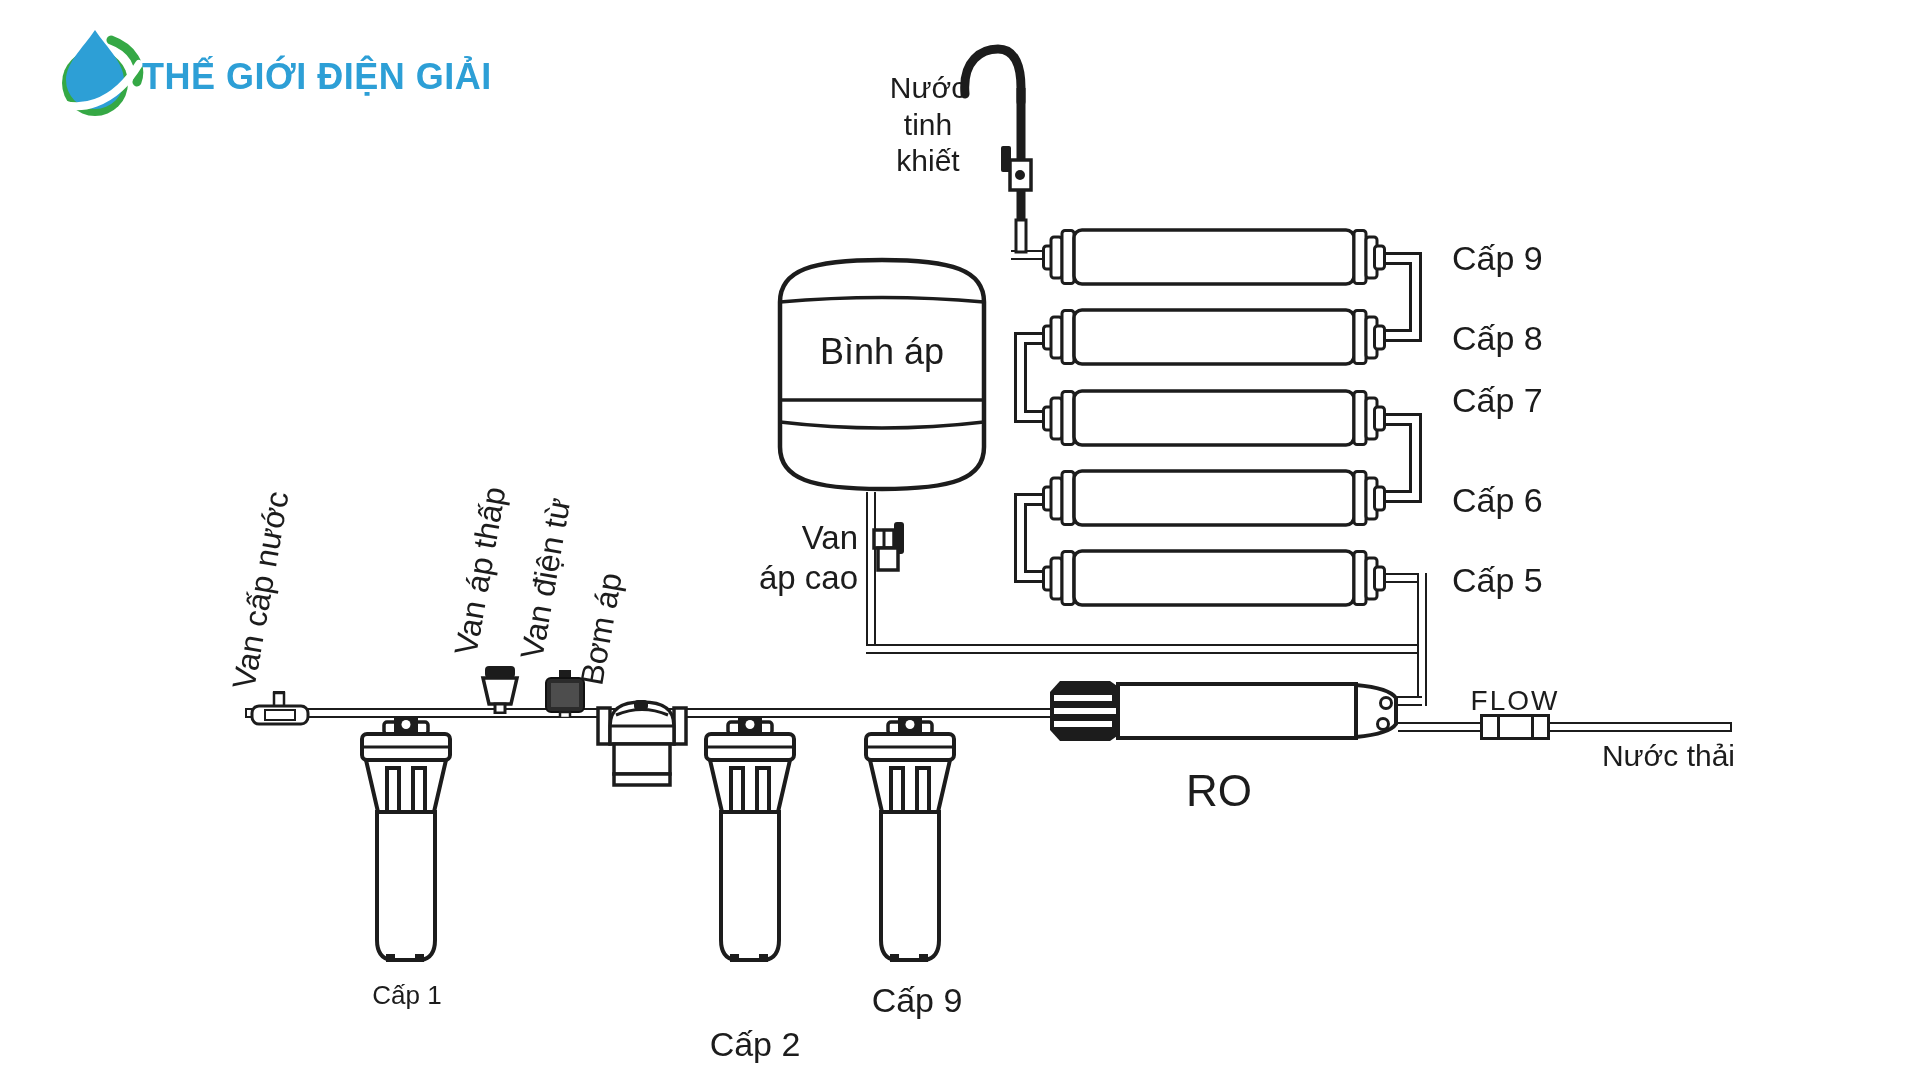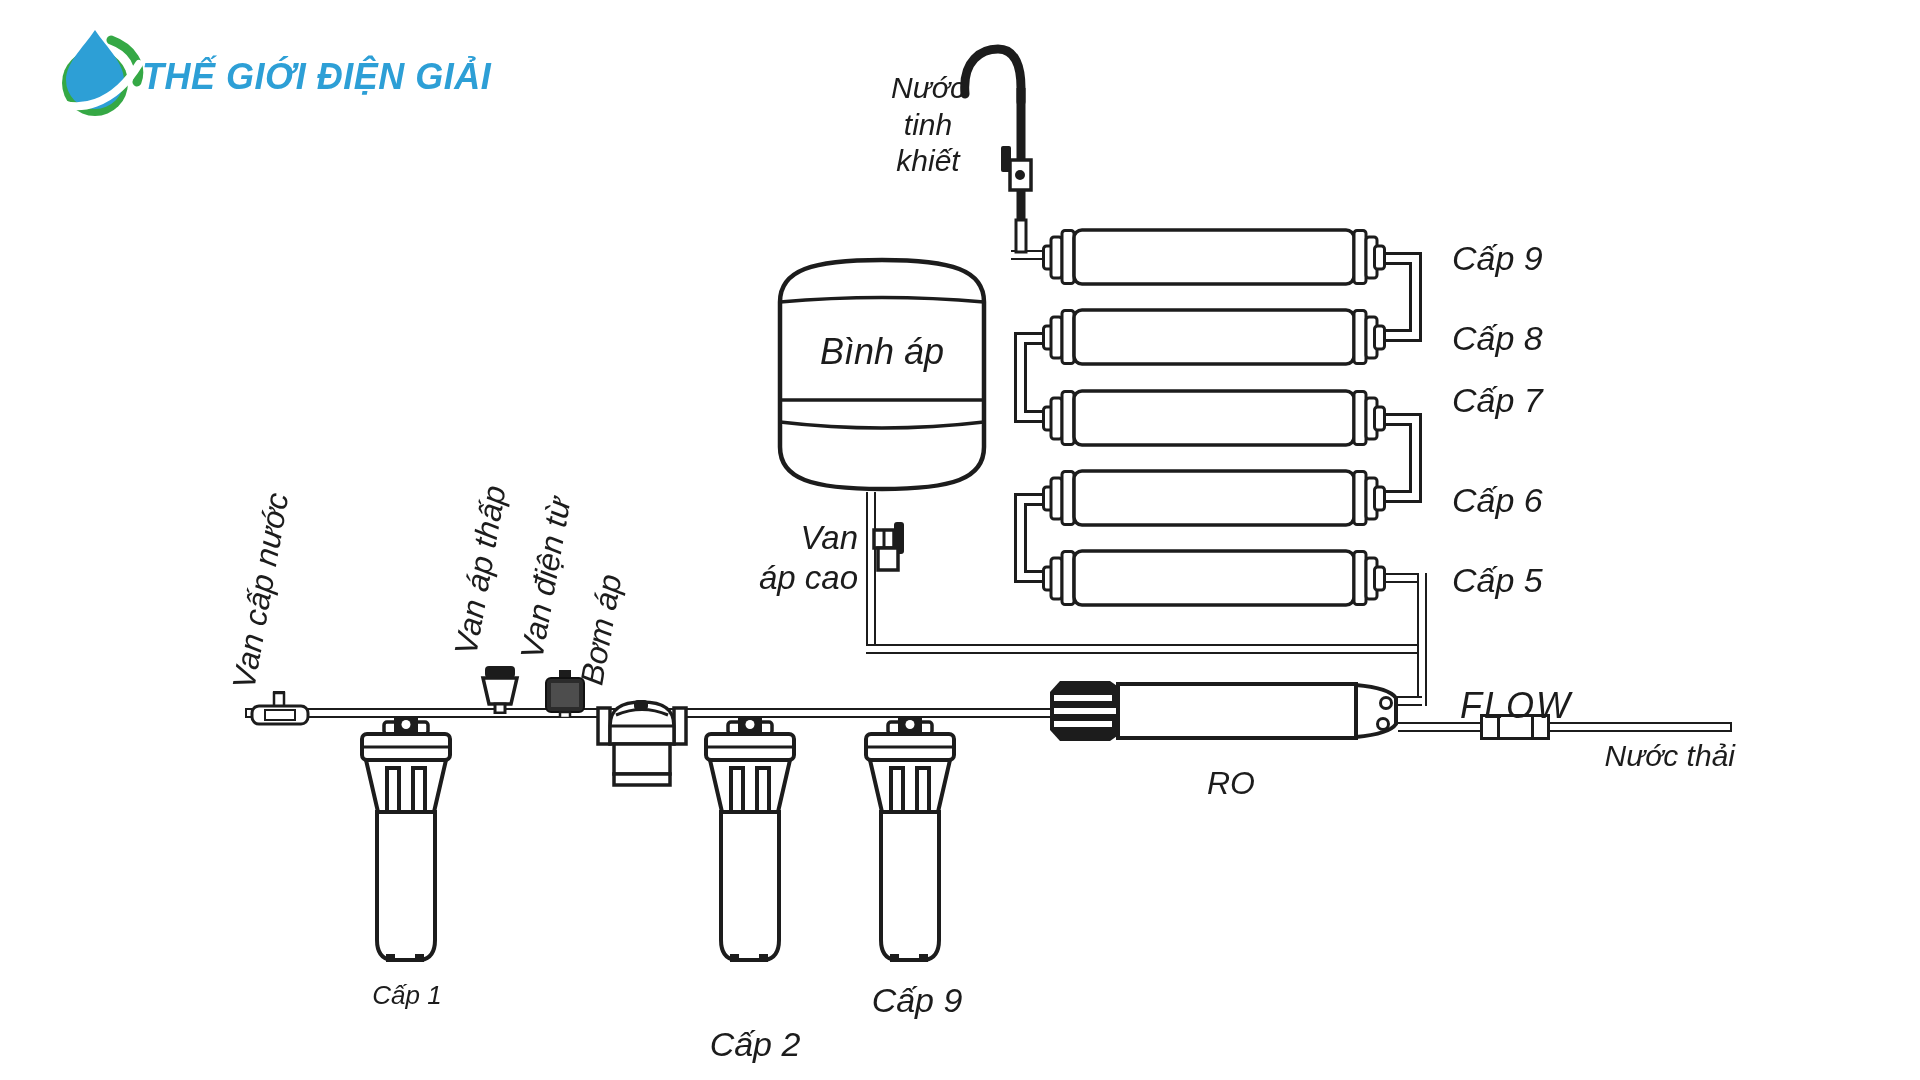--- a/index.html
+++ b/index.html
@@ -1,18 +1,18 @@
 <!DOCTYPE html>
 <html><head>
 <meta charset="utf-8">
 <style>
   :root{ --ln:#1c1c1c; }
   html,body{margin:0;padding:0;background:#fff;}
   body{font-family:"Liberation Sans","DejaVu Sans",sans-serif;color:var(--ln);}
-  .canvas{position:relative;width:1920px;height:1080px;background:#fff;overflow:hidden;font-style:italic;}
+  .canvas{position:relative;width:1920px;height:1080px;background:#fff;overflow:hidden;}
   .abs{position:absolute;}
   
   .ph{position:absolute;background:#fff;border:2.5px solid var(--ln);border-left:none;border-right:none;height:10px;box-sizing:border-box;}
   .ph.capL{border-left:2.5px solid var(--ln);}
   .ph.capR{border-right:2.5px solid var(--ln);}
   .pv{position:absolute;background:#fff;border:2.5px solid var(--ln);border-top:none;border-bottom:none;width:10px;box-sizing:border-box;}
   .uL{position:absolute;border:3px solid var(--ln);border-right:none;box-sizing:border-box;background:transparent;}
   .uR{position:absolute;border:3px solid var(--ln);border-left:none;box-sizing:border-box;background:transparent;}
   
   .lbl{position:absolute;white-space:pre-line;line-height:1.22;}
@@ -165,27 +165,27 @@
   <svg class="abs" style="left:1046px;top:676px" width="372" height="70" viewBox="0 0 372 70">
     <path d="M4,16 L14,5 H64 L74,12 V58 L64,65 H14 L4,54 Z" fill="#1c1c1c"></path>
     <rect x="8" y="19" width="58" height="6" fill="#fff"></rect>
     <rect x="8" y="32" width="62" height="6" fill="#fff"></rect>
     <rect x="8" y="45" width="58" height="6" fill="#fff"></rect>
     <rect x="72" y="8" width="238" height="54" fill="#fff" stroke="#1c1c1c" stroke-width="4"></rect>
     <path d="M310,9 C332,11 346,16 350,22 V48 C346,54 332,59 310,61 Z" fill="#fff" stroke="#1c1c1c" stroke-width="4"></path>
     <circle cx="340" cy="27" r="5.5" fill="#fff" stroke="#1c1c1c" stroke-width="3"></circle>
     <circle cx="337" cy="48" r="5.5" fill="#fff" stroke="#1c1c1c" stroke-width="3"></circle>
   </svg>
-  <div class="lbl" style="left:1186px;top:764px;width:90px;text-align:center;font-size:32px">RO</div>
+  <div class="lbl" style="left:1186px;top:764px;width:90px;text-align:left;font-size:44px">RO</div>
 
   <div class="restrictor" style="left:1480px;top:714px;width:70px;height:26px">
     <div class="div1" style="left:14px"></div>
     <div class="div2" style="left:48px"></div>
   </div>
-  <div class="lbl" style="left:1460px;top:684px;width:110px;font-size:36px;letter-spacing:2px">FLOW</div>
+  <div class="lbl" style="left:1460px;top:684px;width:110px;text-align:center;font-size:28px;letter-spacing:2px">FLOW</div>
   <div class="lbl" style="left:1560px;top:738px;width:175px;text-align:right;font-size:30px">Nước thải</div>
 
   <svg class="abs" style="left:358px;top:716px" width="96" height="250">
       <use href="#vfilter"></use>
     </svg>
   <svg class="abs" style="left:702px;top:716px" width="96" height="250">
       <use href="#vfilter"></use>
     </svg>
   <svg class="abs" style="left:862px;top:716px" width="96" height="250">
       <use href="#vfilter"></use>

